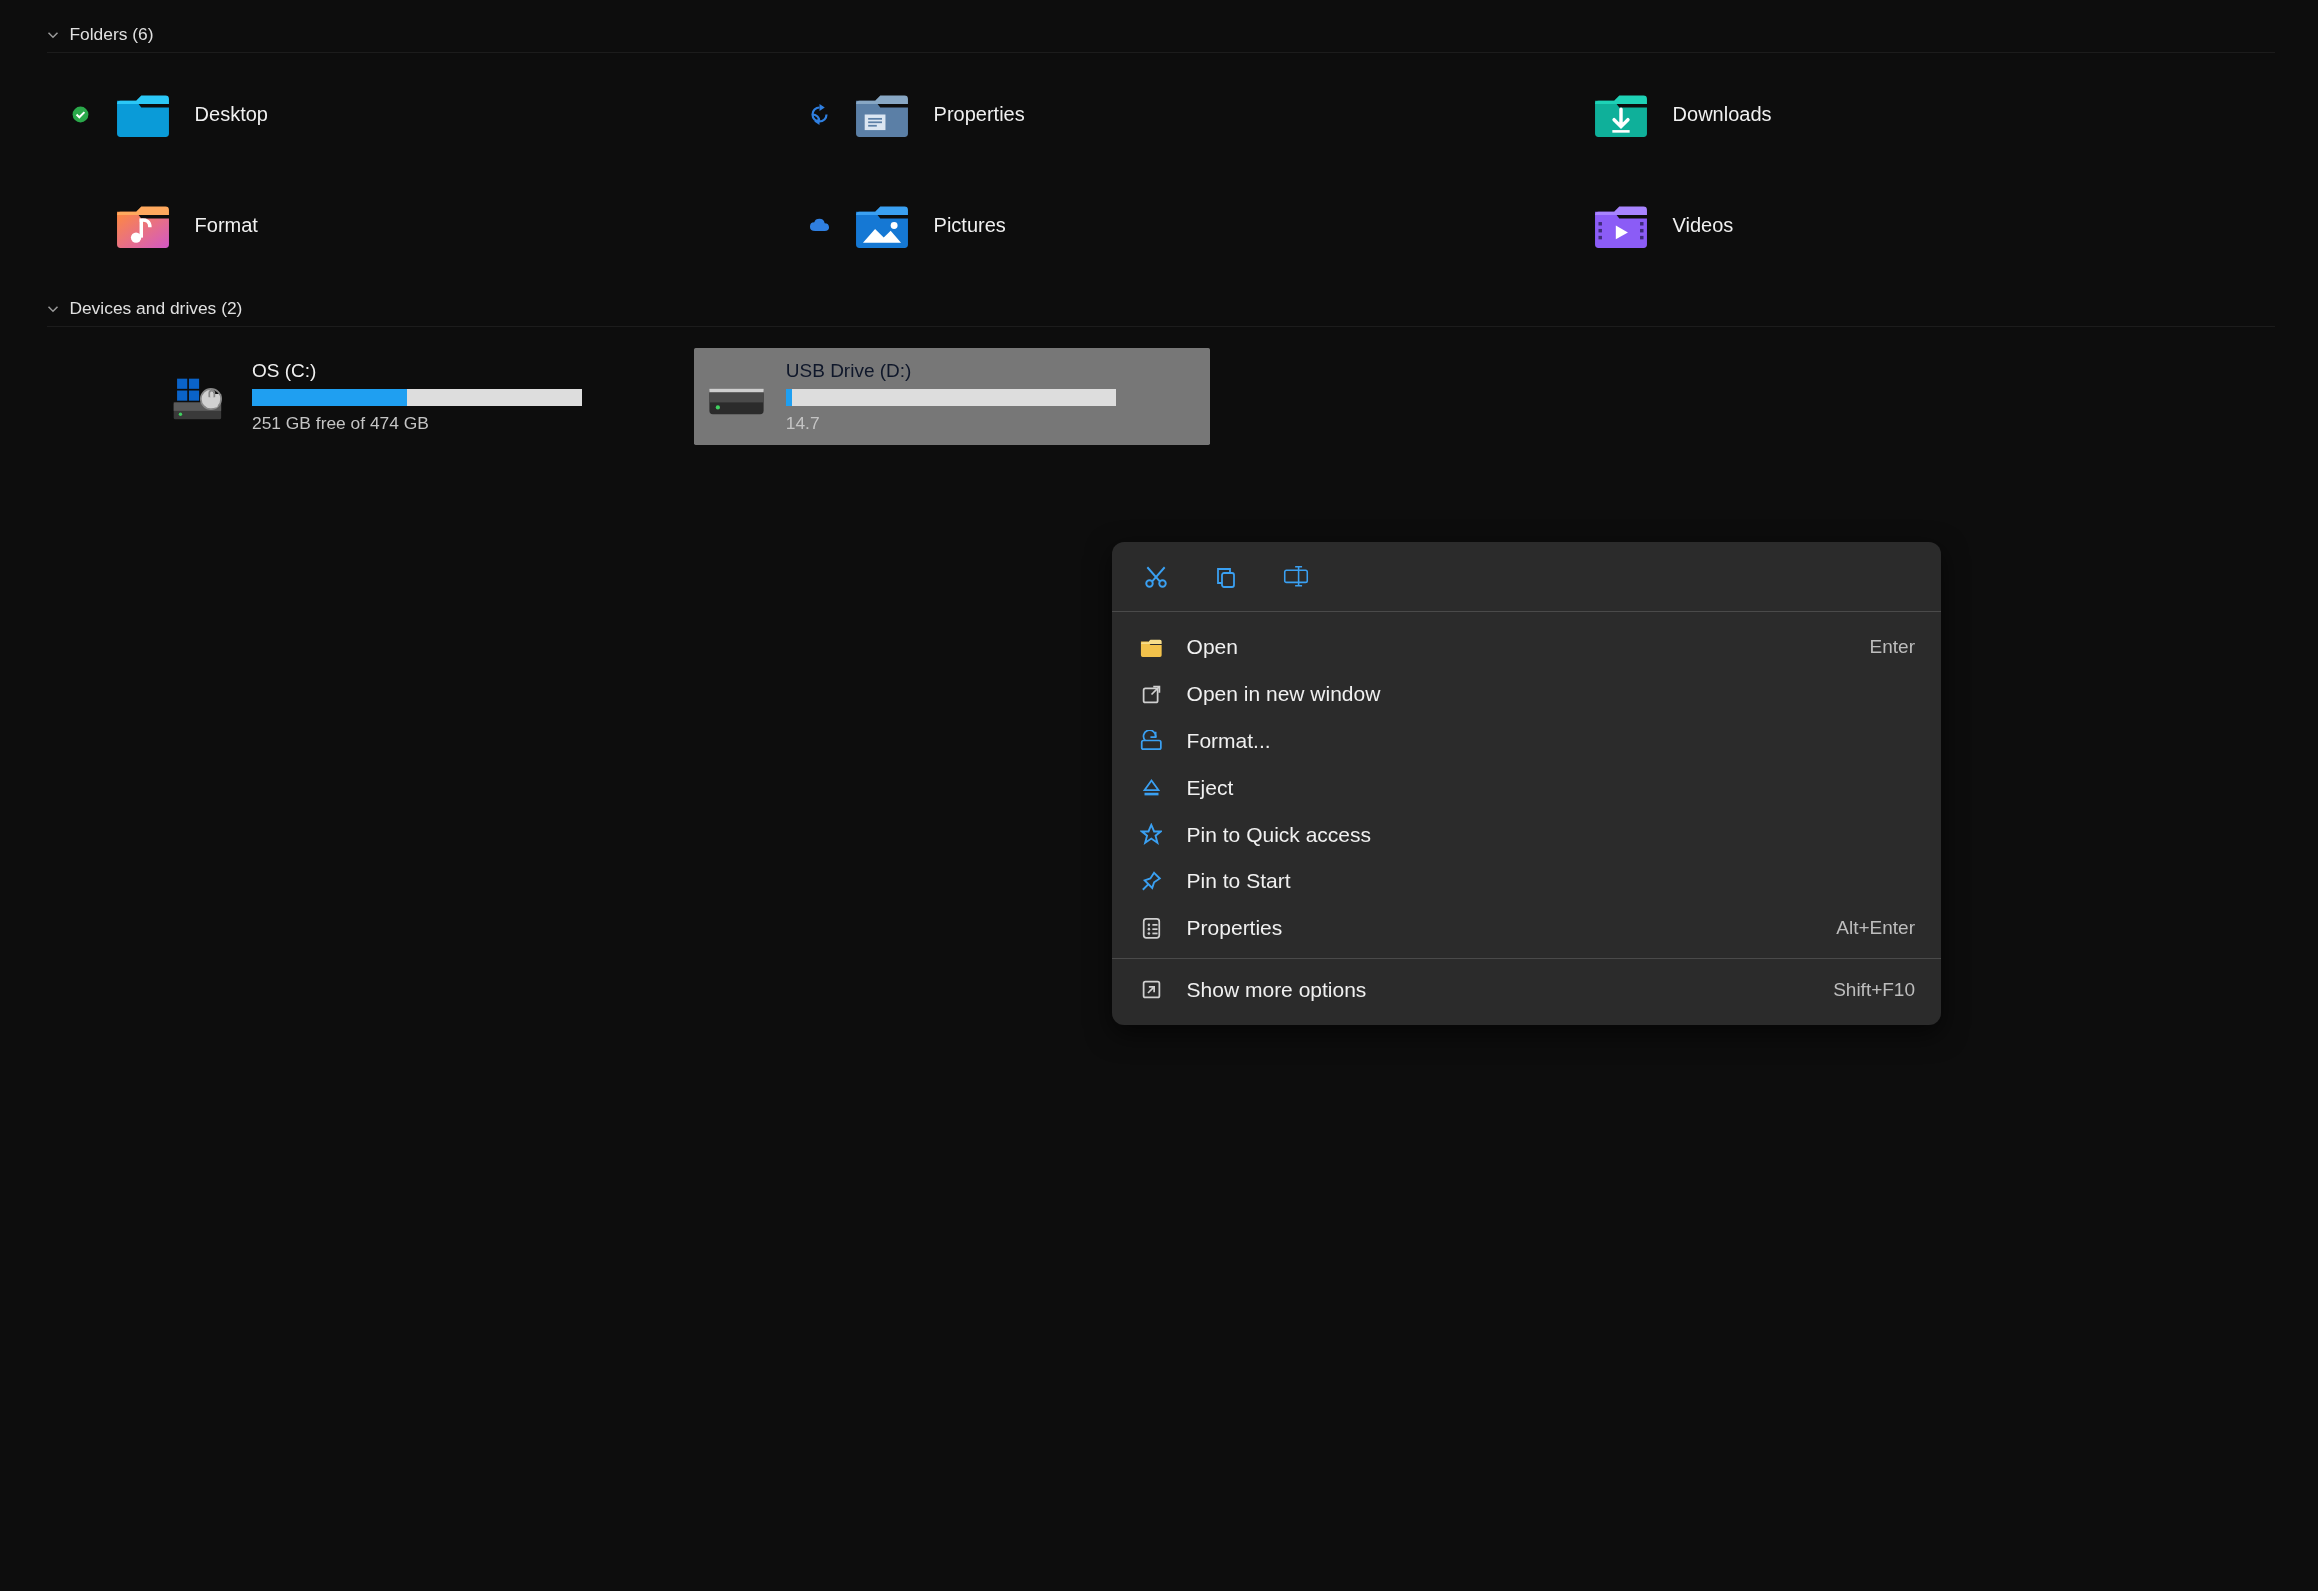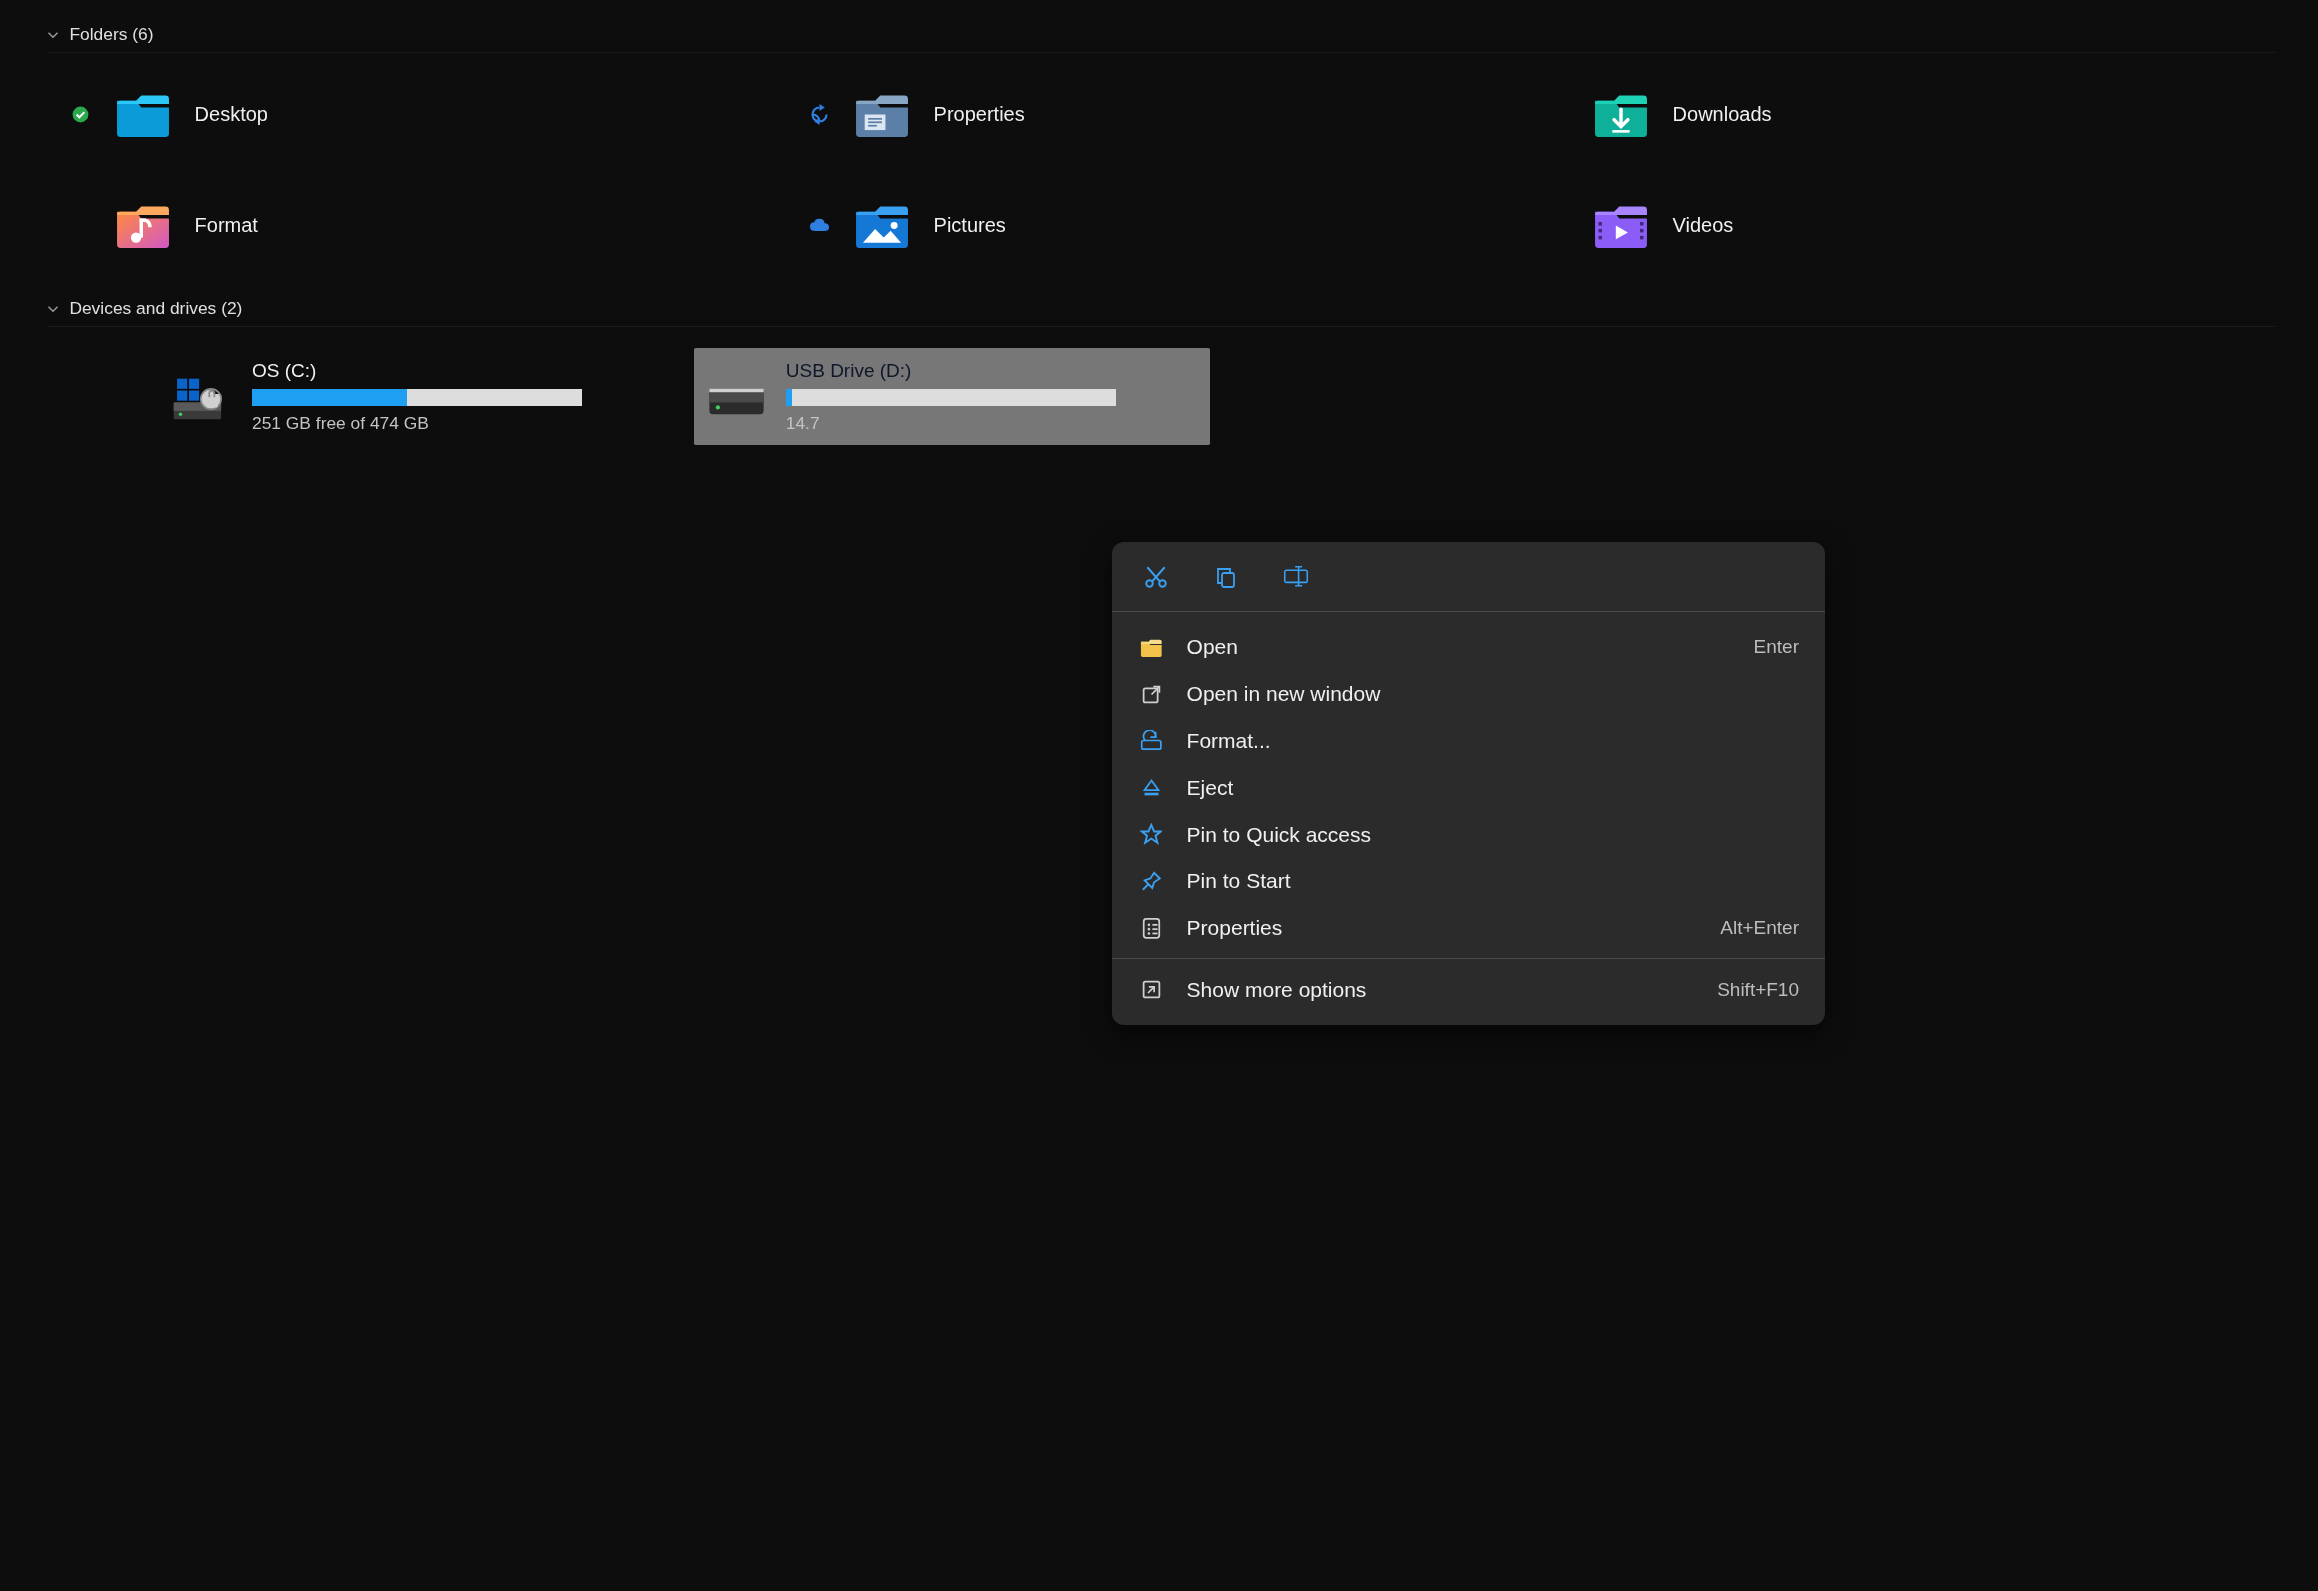--- a/index.html
+++ b/index.html
@@ -30,21 +30,21 @@
   .drive.selected{background:var(--sel-bg);}
   .drive .icon-box{width:61px;height:49px;display:flex;align-items:center;justify-content:center;flex-shrink:0;margin-top:3.5px;}
   .drive .meta{display:flex;flex-direction:column;gap:7px;flex:1;min-width:0;}
   .drive .title{font-size:19px;color:var(--text);}
   .drive.selected .title{color:#0f172a;}
   .progress{width:330px;height:17.4px;background:var(--progress-bg);position:relative;}
   .progress .fill{position:absolute;left:0;top:0;bottom:0;background:var(--accent);}
   .drive .sub{font-size:17.4px;color:var(--muted);}
 
   
-  .ctx-menu{position:absolute;left:1100px;top:542px;width:713px;background:var(--menu-bg);border-radius:12px;box-shadow:0 8.7px 26px rgba(0,0,0,0.6);overflow:hidden;}
+  .ctx-menu{position:absolute;left:1100px;top:542px;width:829px;background:var(--menu-bg);border-radius:12px;box-shadow:0 8.7px 26px rgba(0,0,0,0.6);overflow:hidden;}
   .ctx-top{display:flex;align-items:center;gap:35px;padding:19px 26px;border-bottom:0.9px solid var(--menu-border);}
   .ctx-icon-btn{width:35px;height:31px;display:flex;align-items:center;justify-content:center;}
   .ctx-list{padding:12px 0;}
   .ctx-item{display:flex;align-items:center;gap:22.6px;padding:10.4px 26px;font-size:21px;color:var(--text);}
   .ctx-item .mi{width:26px;height:26px;display:flex;align-items:center;justify-content:center;flex-shrink:0}
   .ctx-item .hint{margin-left:auto;color:#bdbdbd;font-size:19px;}
   .ctx-sep{height:0.9px;background:var(--menu-border);margin:7px 0;}
 
   svg{display:block}
 </style>

